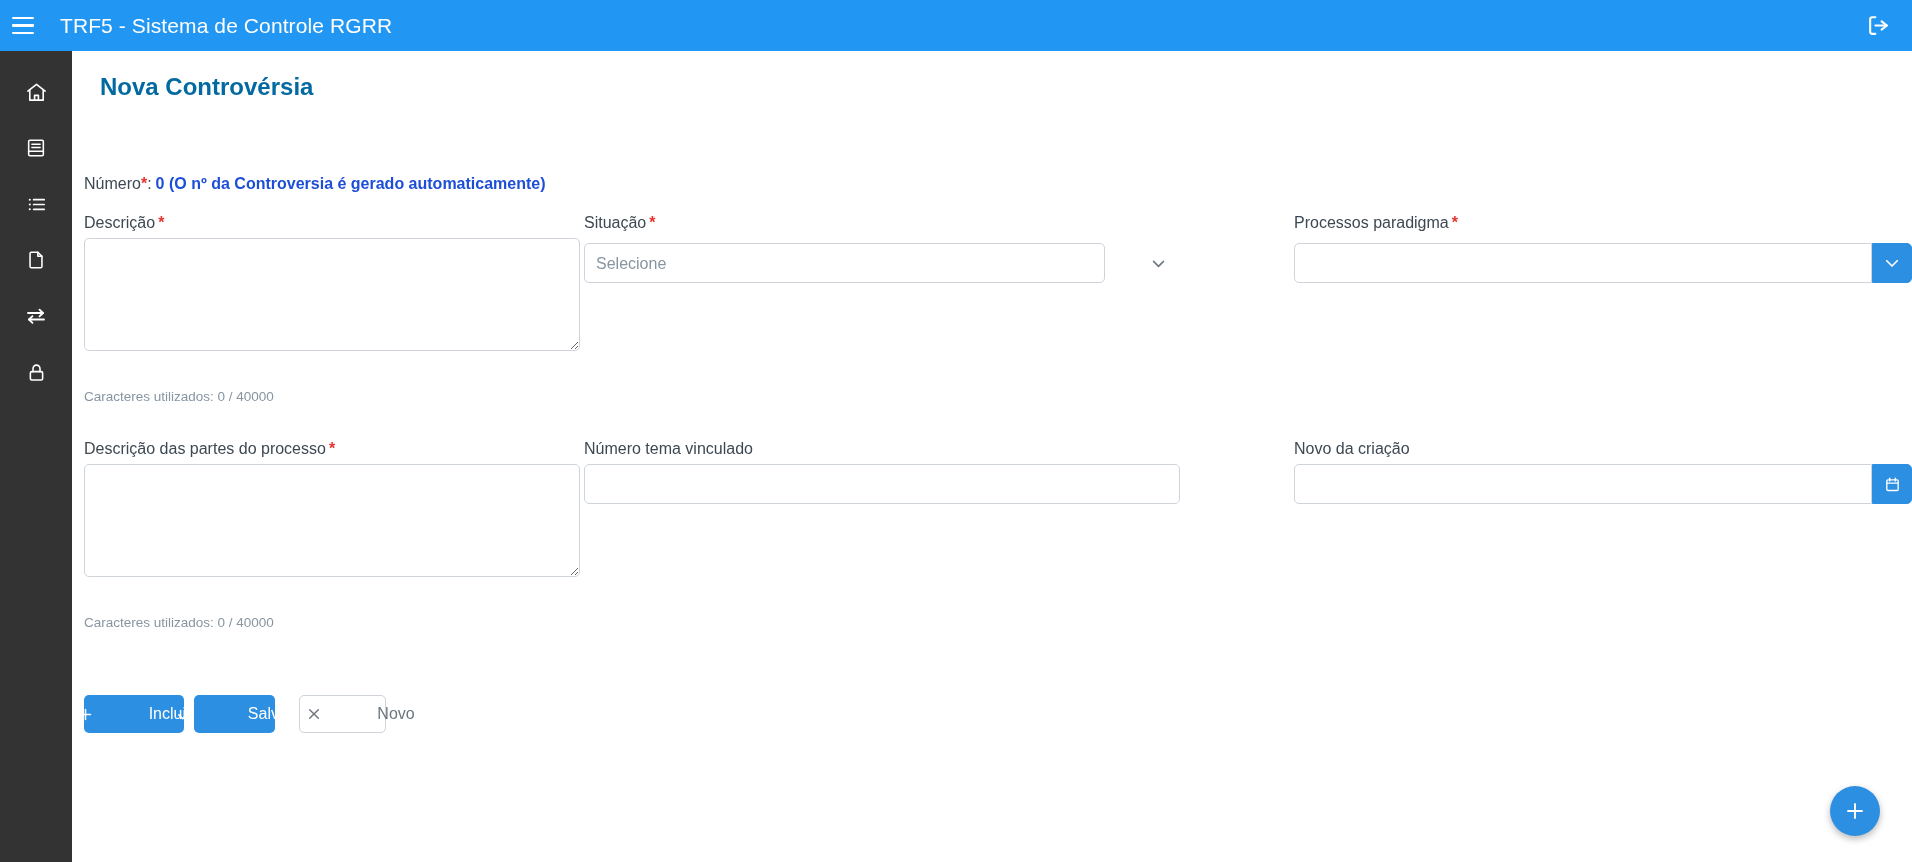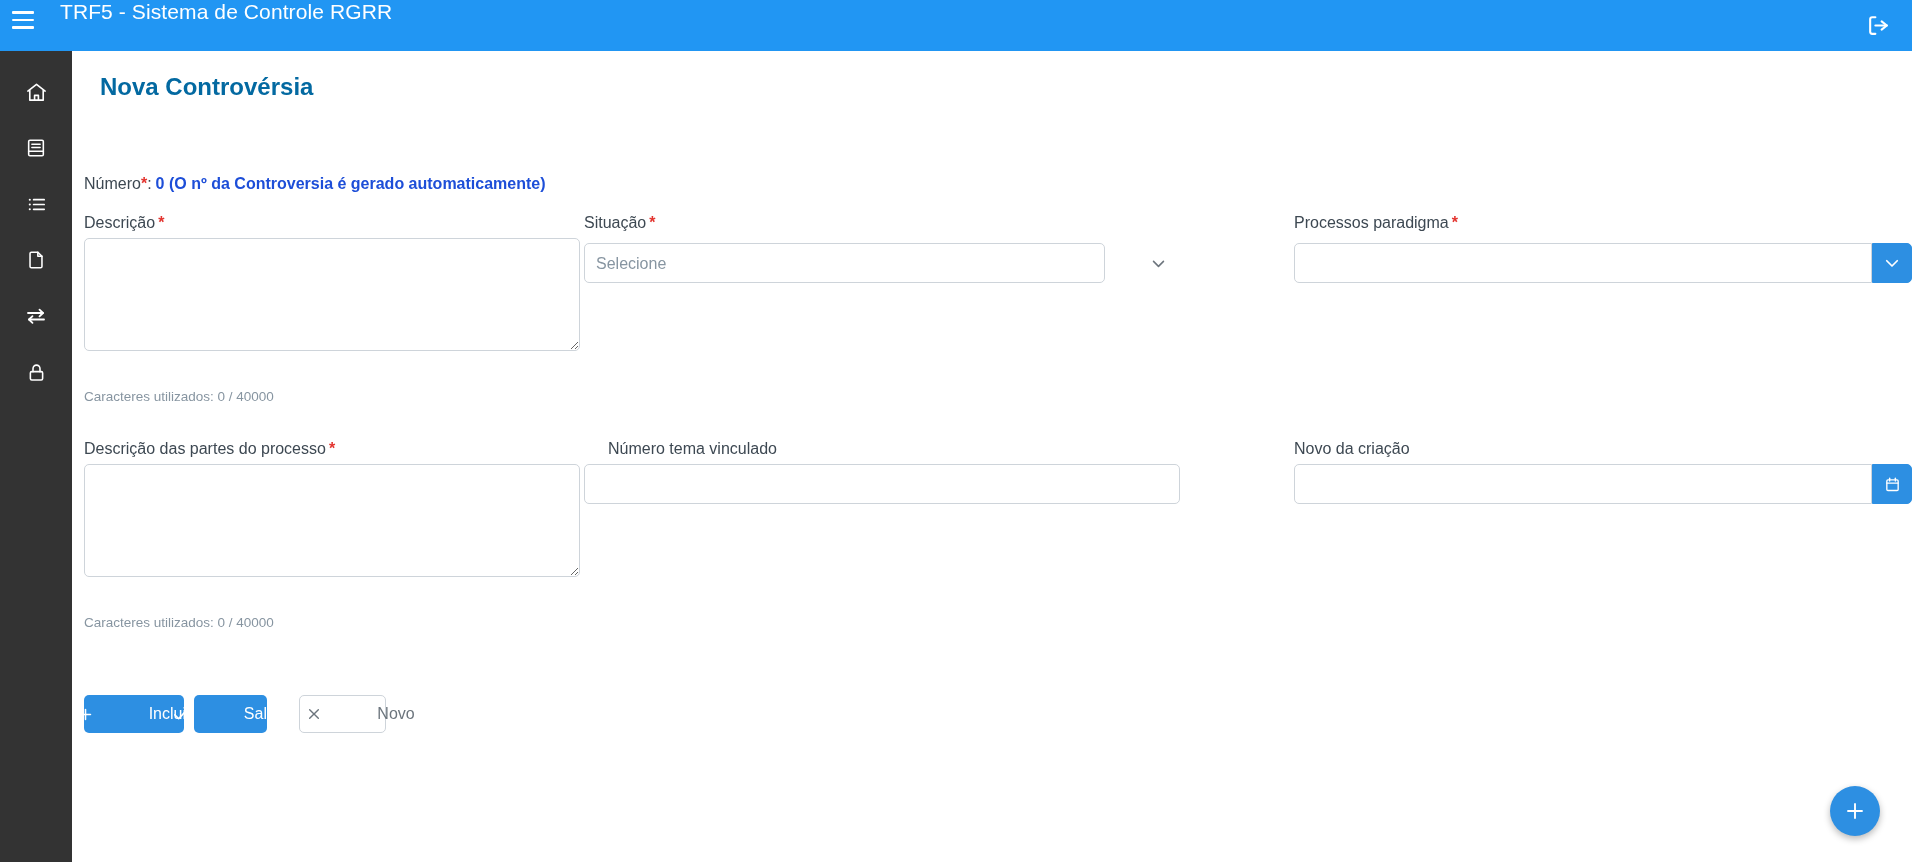--- a/index.html
+++ b/index.html
@@ -9,21 +9,21 @@
     overflow: hidden;
     background: #ffffff;
     font-family: "Liberation Sans", sans-serif;
   }
 
   
   #topbar {
     position: absolute; top: 0; left: 0;
     width: 1912px; height: 51px;
     background: #2196f3;
-    display: flex; align-items: flex-start;
+    display: flex; align-items: center;
   }
   #hamburger {
     width: 40px; height: 40px; margin-left: 3px;
     border-radius: 50%;
     display: flex; flex-direction: column;
     align-items: center; justify-content: center;
     cursor: pointer;
   }
   #hamburger span {
     display: block; width: 22px; height: 2.4px;
@@ -282,21 +282,21 @@
       <polyline points="5 9 12 16 19 9"></polyline>
     </svg>
   </div>
 
   <div class="field-label" style="left:12px; top:389px;">
     <span>Descrição das partes do processo</span><span class="req-star">*</span>
   </div>
   <textarea class="ta" id="ta-partes" style="left: 12px; top: 413px; width: 496px; height: 113px;" value=""></textarea>
   <div class="charcount" style="left:12px; top:564px;">Caracteres utilizados: 0 / 40000</div>
 
-  <div class="field-label" style="left:512px; top:389px;margin-left:24px;">
+  <div class="field-label" style="left:512px; top:389px;">
     <span>Número tema vinculado</span>
   </div>
   <input class="txt" type="text" id="in-tema" style="left: 512px; top: 413px; width: 596px; height: 40px;" value="">
 
   <div class="field-label" style="left:1222px; top:389px;">
     <span>Novo da criação</span>
   </div>
   <input class="txt grouped" type="text" id="in-data" style="left: 1222px; top: 413px; width: 578px; height: 40px;" value="">
   <div class="blue-addon" style="left:1800px; top:413px; width:40px; height:40px;">
     <svg width="17" height="17" viewBox="0 0 24 24" fill="none" stroke="#ffffff" stroke-width="1.9" stroke-linecap="round" stroke-linejoin="round">
@@ -310,21 +310,21 @@
   <div class="btn btn-primary" style="left:12px; top:644px; width:100px;">
     <span class="bico">
       <svg width="17" height="17" viewBox="0 0 24 24" fill="none" stroke="#ffffff" stroke-width="2.2" stroke-linecap="round">
         <line x1="12" y1="5" x2="12" y2="19"></line>
         <line x1="5" y1="12" x2="19" y2="12"></line>
       </svg>
     </span>
     <span class="blabel">Incluir</span>
   </div>
 
-  <div class="btn btn-primary" style="left:122px; top:644px; width:73px;">
+  <div class="btn btn-primary" style="left:122px; top:644px; width:81px;">
     <span class="bico">
       <svg width="17" height="17" viewBox="0 0 24 24" fill="none" stroke="#ffffff" stroke-width="2.2" stroke-linecap="round" stroke-linejoin="round">
         <polyline points="4 12.5 9.5 18 20 6.5"></polyline>
       </svg>
     </span>
     <span class="blabel">Salvar</span>
   </div>
 
   <div class="btn btn-light" style="left:227px; top:644px; width:87px;">
     <span class="bico">

